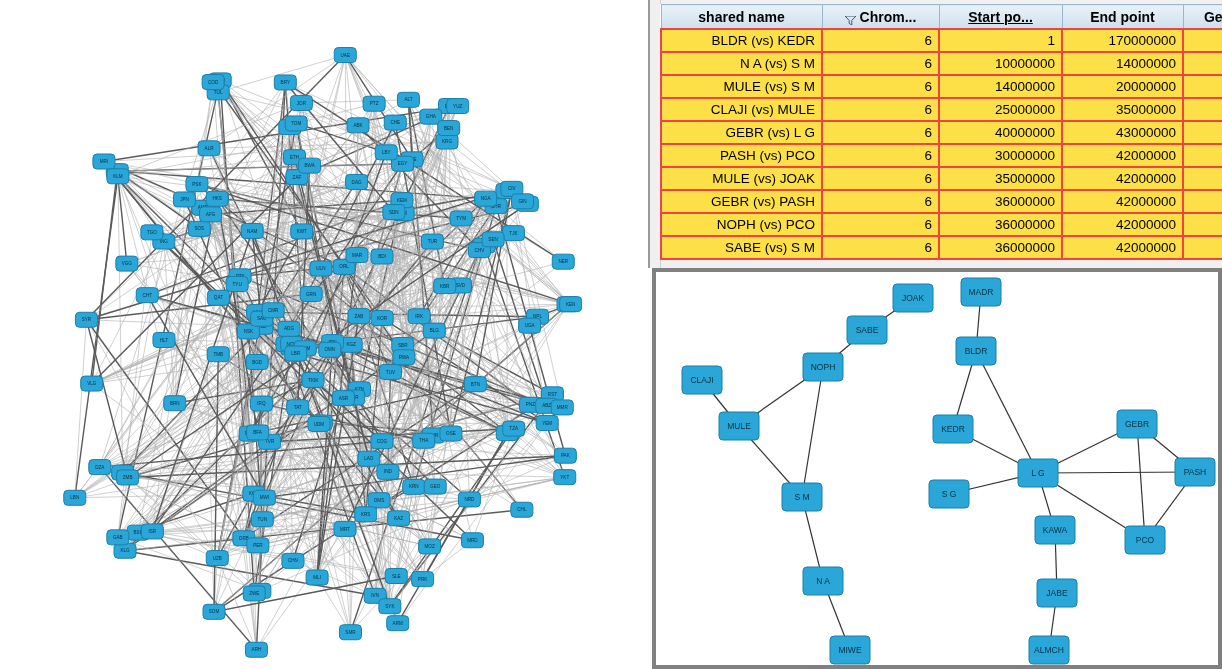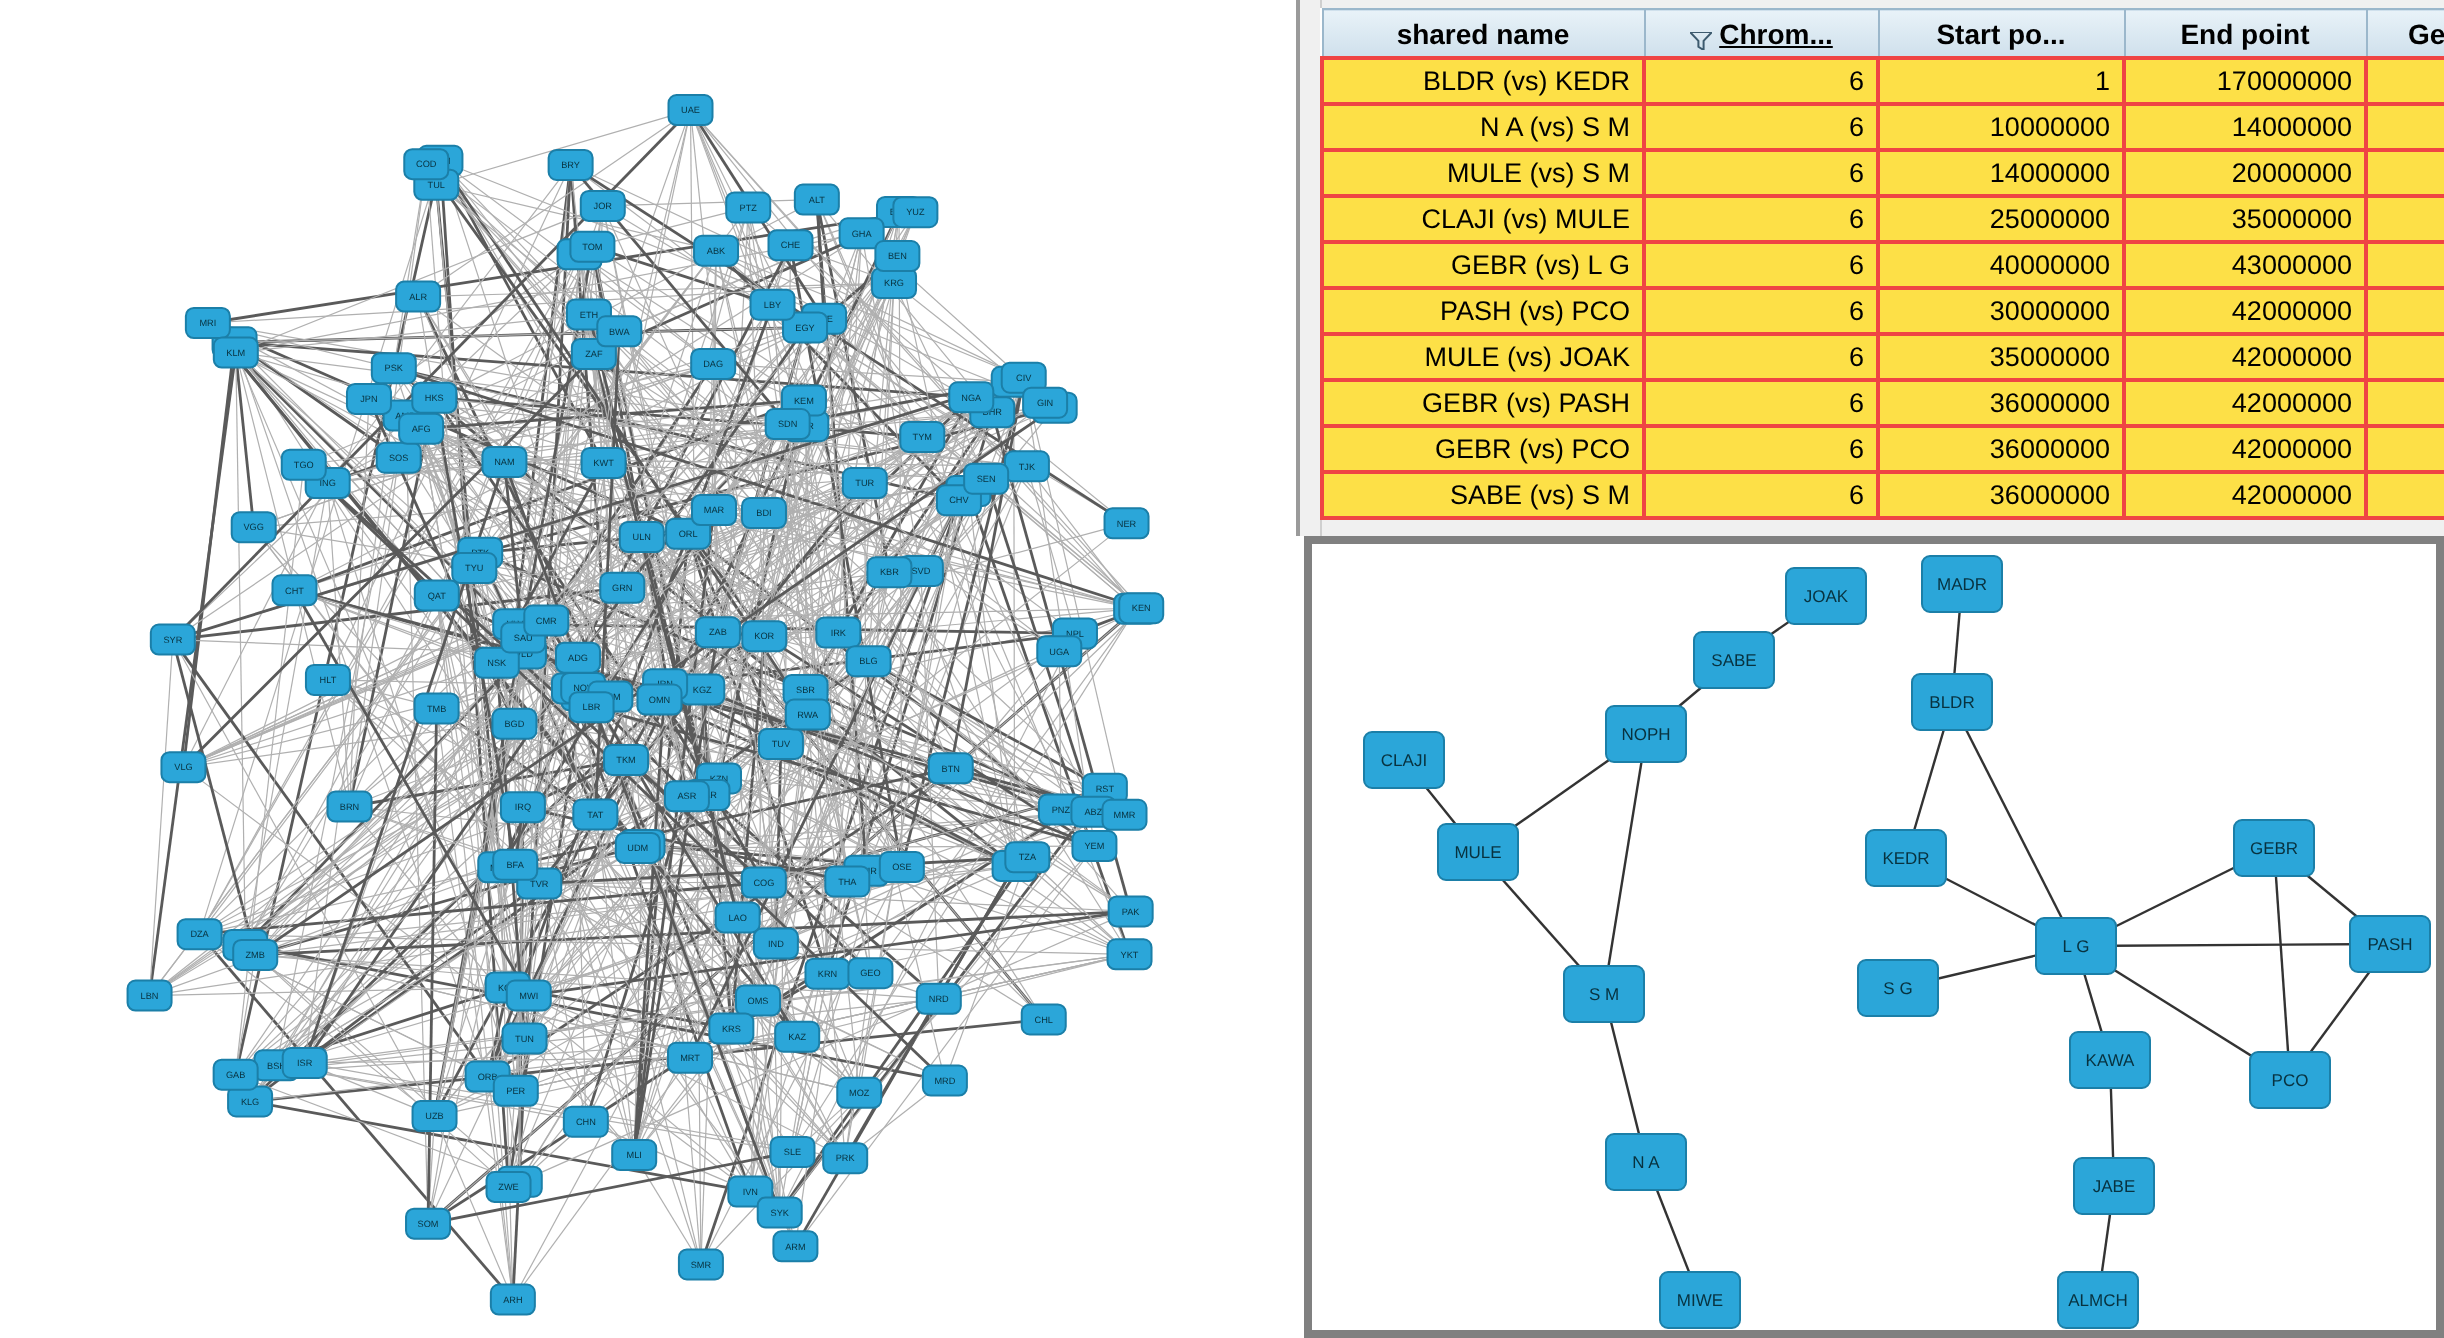--- a/index.html
+++ b/index.html
@@ -70,22 +70,22 @@
     font-size: 14px;
     height: 23px;
     padding: 0 6px;
     text-align: center;
     white-space: nowrap;
     overflow: hidden;
     color: #000;
     margin-top: 17px;
   }
   table.net-table th.col-name { width: 148px; }
-  table.net-table th.col-chrom { width: 104px; text-decoration: underline; }
-  table.net-table th.col-start { width: 110px; }
+  table.net-table th.col-chrom { width: 104px; }
+  table.net-table th.col-start { width: 110px; text-decoration: underline; }
   table.net-table th.col-end { width: 108px; }
   table.net-table th.col-gen { width: 92px; }
 
   table.net-table td {
     border: 2px solid #ef4444;
     height: 21px;
     padding: 0 6px;
     white-space: nowrap;
     overflow: hidden;
     background: #fde047;
@@ -1705,21 +1705,21 @@
             <td class="c-num">10.5</td>
           </tr>
           <tr>
             <td class="c-name">GEBR (vs) PASH</td>
             <td class="c-num">6</td>
             <td class="c-num">36000000</td>
             <td class="c-num">42000000</td>
             <td class="c-num">8.9</td>
           </tr>
           <tr>
-            <td class="c-name">GEBR (vs) PCO</td>
+            <td class="c-name">NOPH (vs) PCO</td>
             <td class="c-num">6</td>
             <td class="c-num">36000000</td>
             <td class="c-num">42000000</td>
             <td class="c-num">8.4</td>
           </tr>
           <tr>
             <td class="c-name">SABE (vs) S M</td>
             <td class="c-num">6</td>
             <td class="c-num">36000000</td>
             <td class="c-num">42000000</td>

